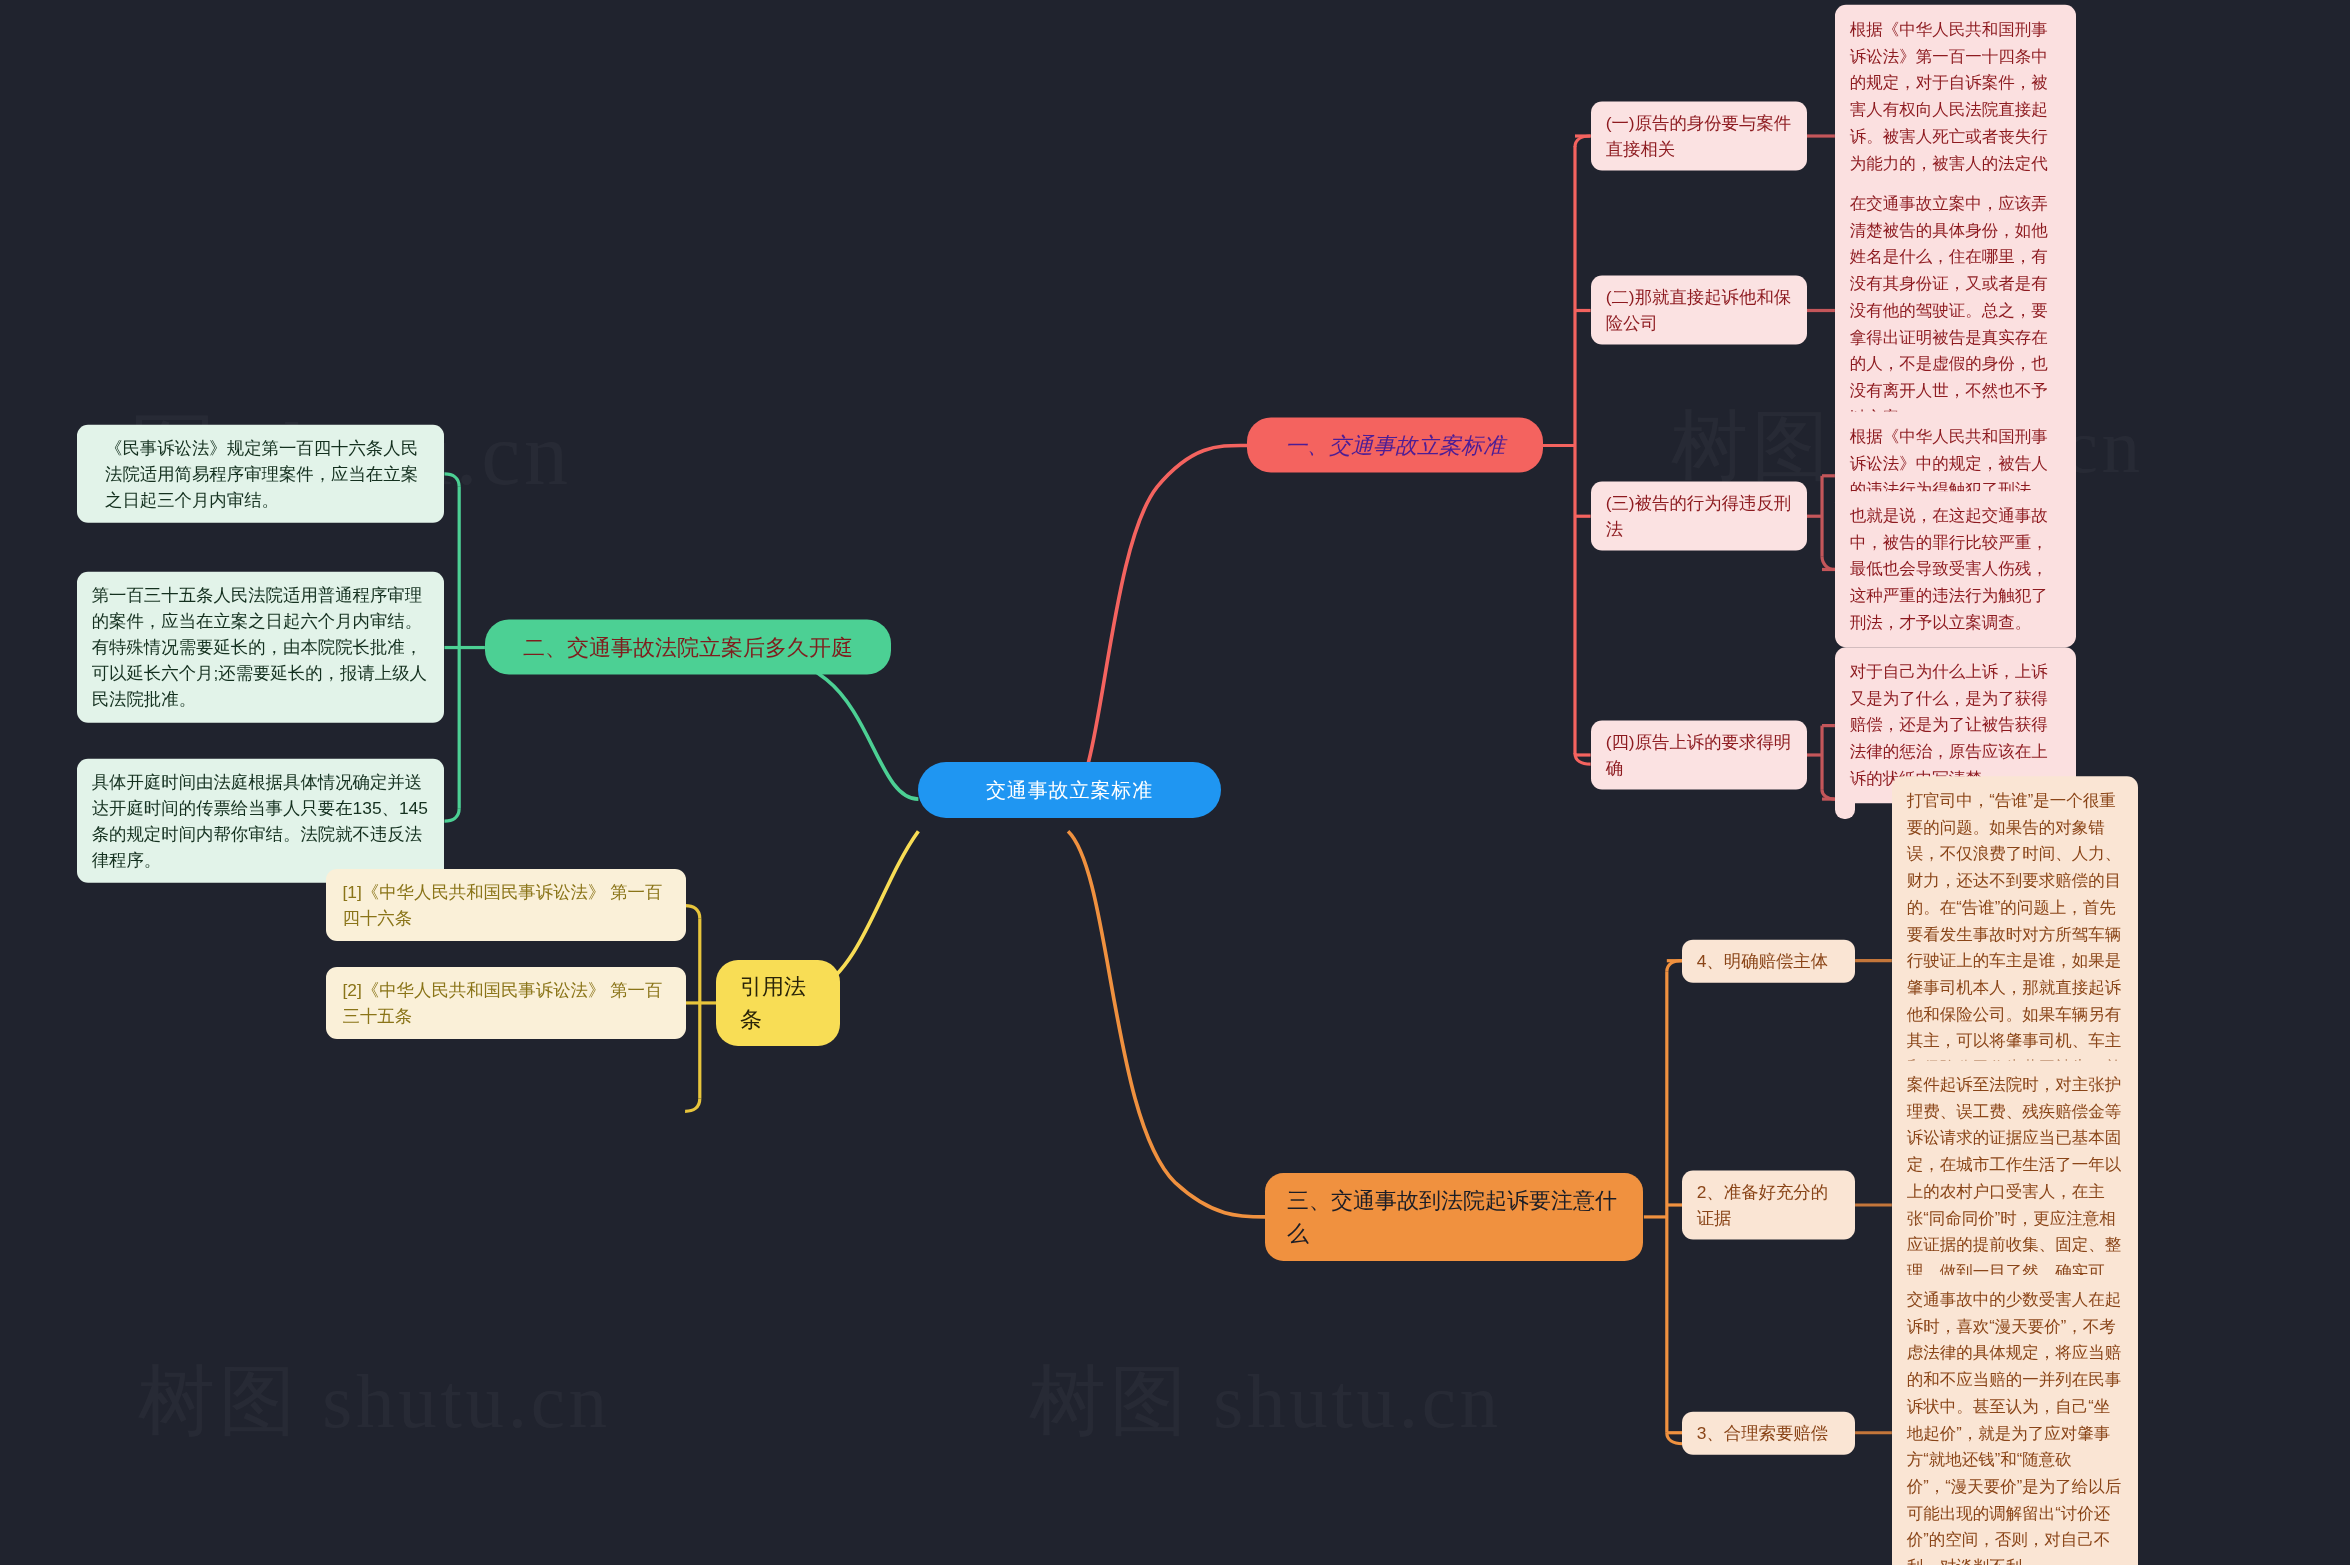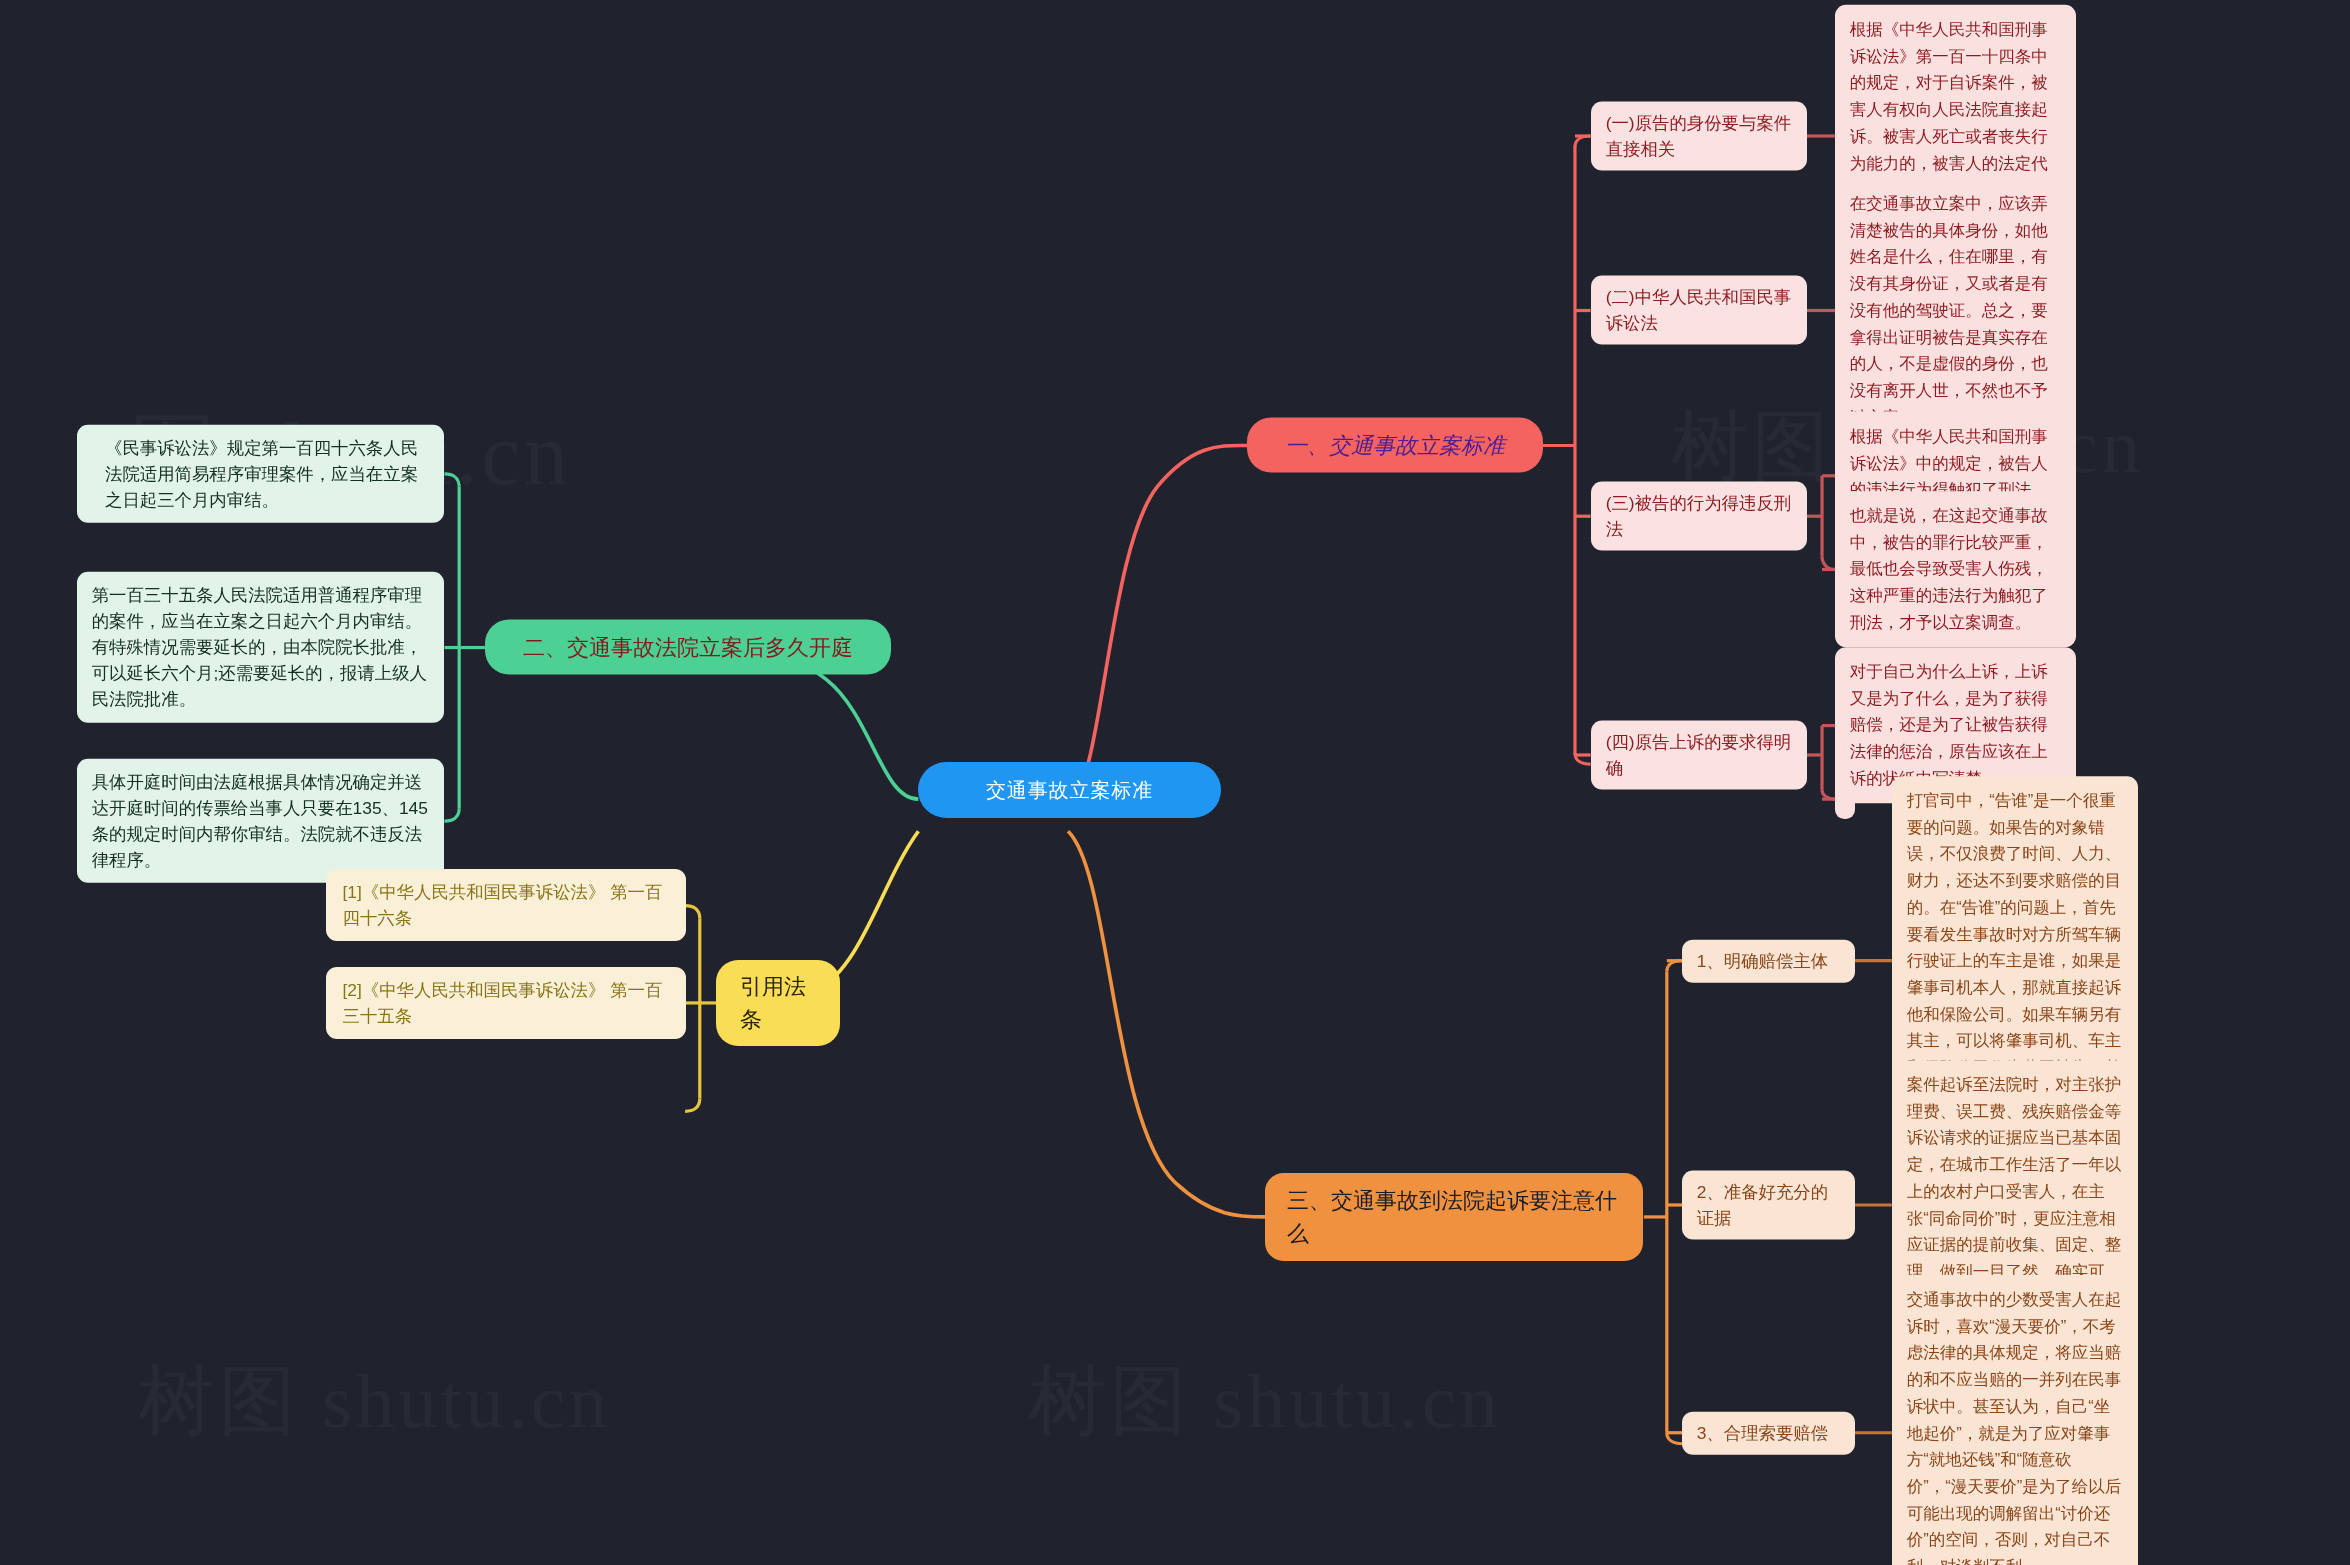--- a/index.html
+++ b/index.html
@@ -143,21 +143,21 @@
   </div>
 
   <div class="node sub-red" style="left:1591px; top:136px; transform:translateY(-50%); width:216px;">
     <span>(一)原告的身份要与案件直接相关</span>
   </div>
   <div class="node leaf-red" style="left:1835px; top:136px; transform:translateY(-50%); width:241px;">
     <span>根据《中华人民共和国刑事诉讼法》第一百一十四条中的规定，对于自诉案件，被害人有权向人民法院直接起诉。被害人死亡或者丧失行为能力的，被害人的法定代理人、近亲属有权向人民法院起诉。人民法院应当依法受理。</span>
   </div>
 
   <div class="node sub-red" style="left:1591px; top:310px; transform:translateY(-50%); width:216px;">
-    <span>(二)中华人民共和国民事诉讼法</span>
+    <span>(二)那就直接起诉他和保险公司</span>
   </div>
   <div class="node leaf-red" style="left:1835px; top:310px; transform:translateY(-50%); width:241px;">
     <span>在交通事故立案中，应该弄清楚被告的具体身份，如他姓名是什么，住在哪里，有没有其身份证，又或者是有没有他的驾驶证。总之，要拿得出证明被告是真实存在的人，不是虚假的身份，也没有离开人世，不然也不予以立案。</span>
   </div>
 
   <div class="node sub-red" style="left:1591px; top:516px; transform:translateY(-50%); width:216px;">
     <span>(三)被告的行为得违反刑法</span>
   </div>
   <div class="node leaf-red" style="left:1835px; top:476px; transform:translateY(-50%); width:241px;">
     <span>根据《中华人民共和国刑事诉讼法》中的规定，被告人的违法行为得触犯了刑法，才予以立案。</span>
@@ -197,21 +197,21 @@
   </div>
   <div class="node sub-yellow" style="left:326px; top:1003px; transform:translateY(-50%); width:360px;">
     <span>[2]《中华人民共和国民事诉讼法》 第一百三十五条</span>
   </div>
 
   <div class="node br3" style="left:1265px; top:1217px; transform:translateY(-50%); width:378px;">
     <span>三、交通事故到法院起诉要注意什么</span>
   </div>
 
   <div class="node sub-orange" style="left:1682px; top:961px; transform:translateY(-50%); width:173px;">
-    <span>1、明确赔偿主体</span>
+    <span>4、明确赔偿主体</span>
   </div>
   <div class="node leaf-orange" style="left:1892px; top:961px; transform:translateY(-50%); width:246px;">
     <span>打官司中，“告谁”是一个很重要的问题。如果告的对象错误，不仅浪费了时间、人力、财力，还达不到要求赔偿的目的。在“告谁”的问题上，首先要看发生事故时对方所驾车辆行驶证上的车主是谁，如果是肇事司机本人，那就直接起诉他和保险公司。如果车辆另有其主，可以将肇事司机、车主和保险公司作为共同被告一并起诉。如果车主是单位，应将单位一并作为被告告上法庭。</span>
   </div>
 
   <div class="node sub-orange" style="left:1682px; top:1205px; transform:translateY(-50%); width:173px;">
     <span>2、准备好充分的证据</span>
   </div>
   <div class="node leaf-orange" style="left:1892px; top:1205px; transform:translateY(-50%); width:246px;">
     <span>案件起诉至法院时，对主张护理费、误工费、残疾赔偿金等诉讼请求的证据应当已基本固定，在城市工作生活了一年以上的农村户口受害人，在主张“同命同价”时，更应注意相应证据的提前收集、固定、整理，做到一目了然，确实可信，不至于在开庭或证据交换时手忙脚乱，错失“战机”。</span>

